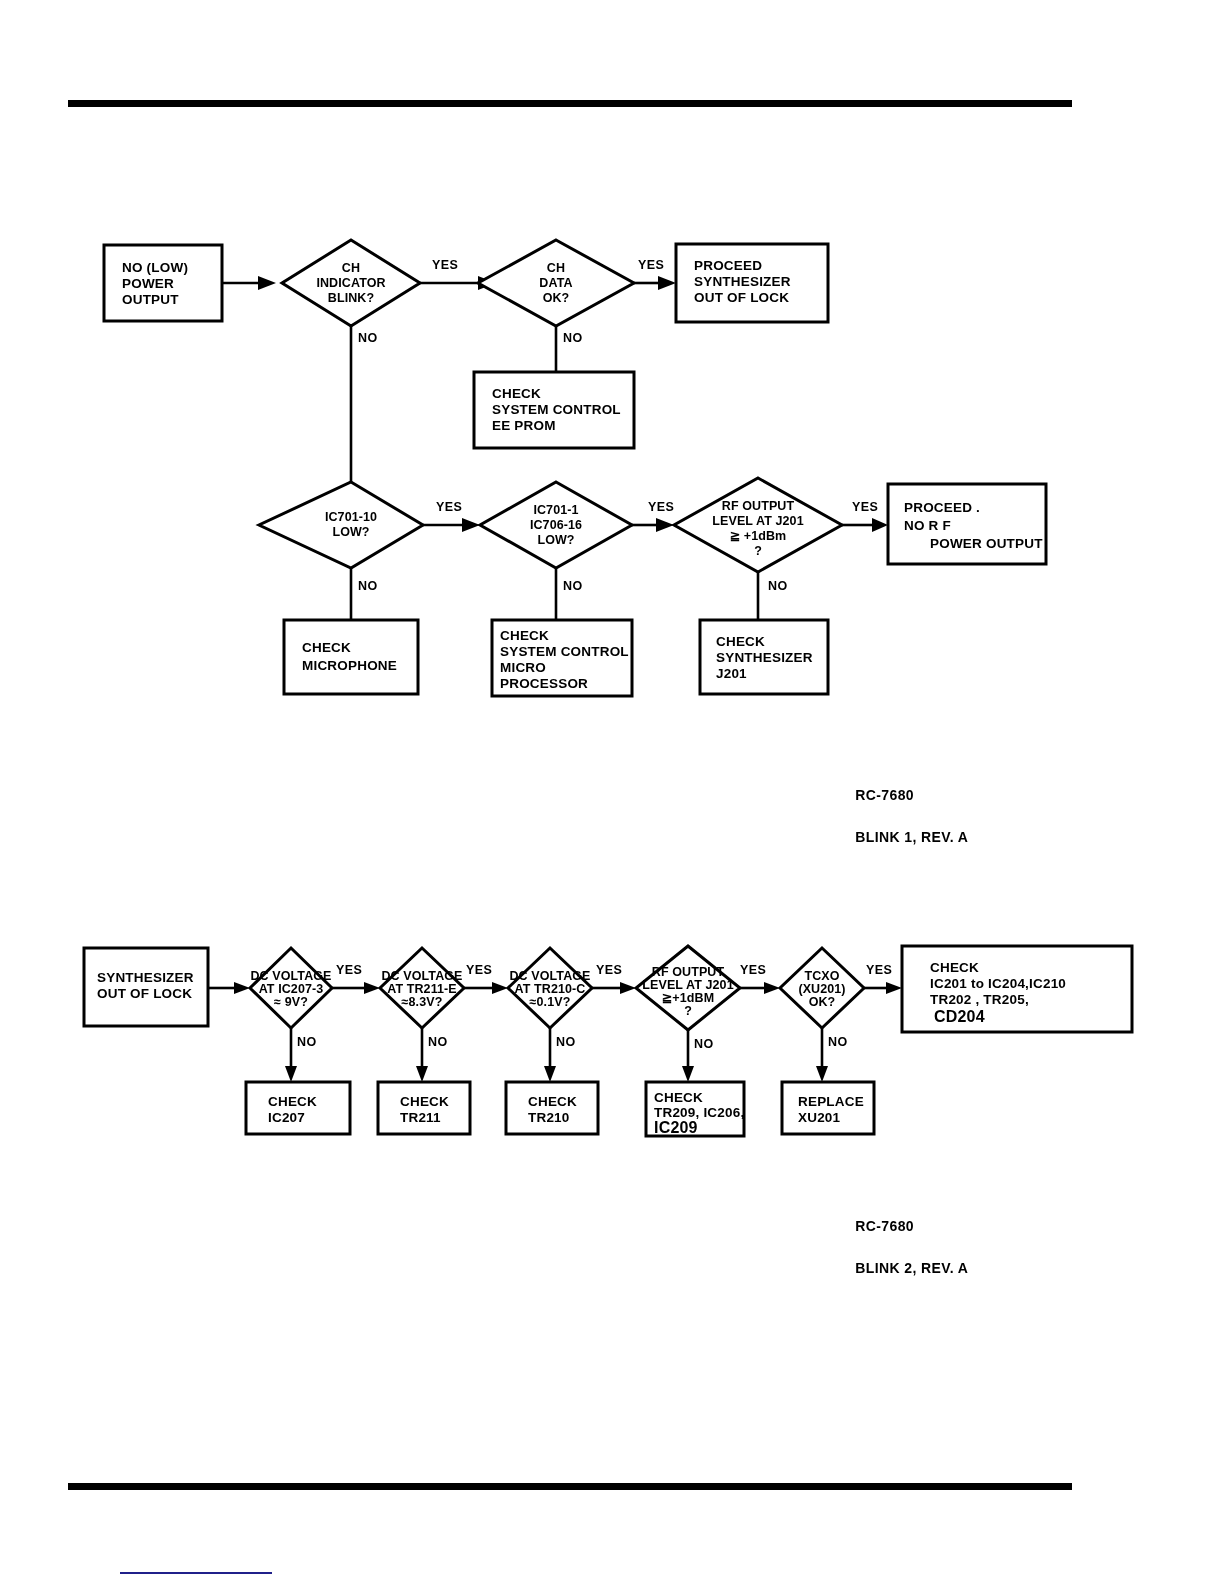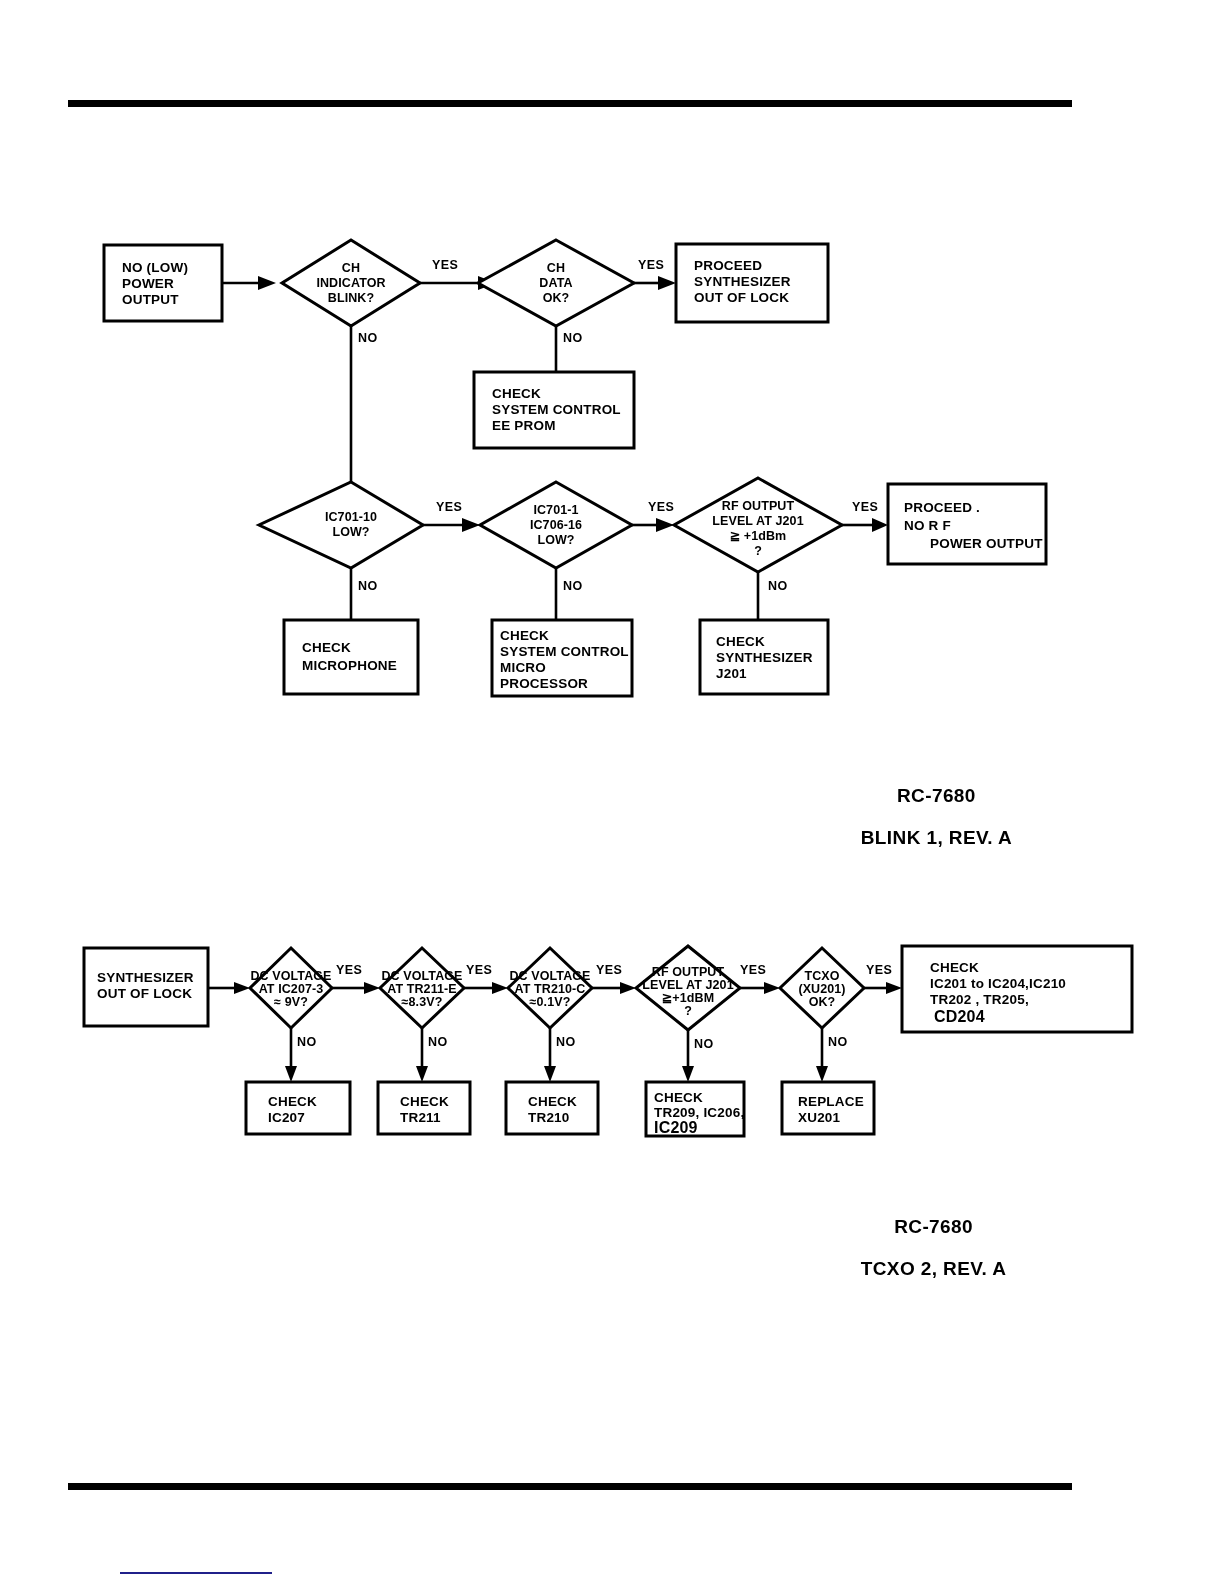--- a/index.html
+++ b/index.html
@@ -13,35 +13,34 @@
     position: relative;
     font-family: "Liberation Sans", sans-serif;
     color: #000000;
     overflow: hidden;
   }
   .page {
     position: absolute;
     top: 0; left: 0;
     width: 1224px;
     height: 1126px;
-    text-align: center;
   }
   .rule {
     position: absolute;
     background: #000000;
   }
   #rule-top   { left: 68px;  top: 100px;  width: 1004px; height: 7px; }
   #rule-bottom{ left: 68px;  top: 1483px; width: 1004px; height: 7px; }
   #rule-footer{ left: 120px; top: 1572px; width: 152px;  height: 2px; background: #20208a; }
 
   .caption {
     position: absolute;
     font-family: "Liberation Sans", sans-serif;
     font-weight: bold;
-    font-size: 19px;
+    font-size: 14px;
     line-height: 21px;
     letter-spacing: 0.4px;
     white-space: pre;
   }
   #caption-sheet1 { left: 838px; top: 764px; }
   #caption-sheet2 { left: 838px; top: 1195px; }
 
   svg.flow { position: absolute; left: 0; top: 0; overflow: visible; }
   #flowchart-sheet1 { width: 1224px; height: 520px; top: 220px; }
   #flowchart-sheet2 { width: 1224px; height: 230px; top: 930px; }
@@ -341,19 +340,19 @@
 
     <text class="edge-label" x="297" y="116">NO</text>
     <text class="edge-label" x="428" y="116">NO</text>
     <text class="edge-label" x="556" y="116">NO</text>
     <text class="edge-label" x="694" y="118">NO</text>
     <text class="edge-label" x="828" y="116">NO</text>
   </svg>
 
   <div class="caption" id="caption-sheet2">
     <span>RC-7680</span><br>
-    <span>TCXO 2, REV. A</span>
+    <span>BLINK 2, REV. A</span>
   </div>
 
   <div class="rule" id="rule-bottom"></div>
   <div class="rule" id="rule-footer"></div>
 
 </div>
 
 </body></html>

